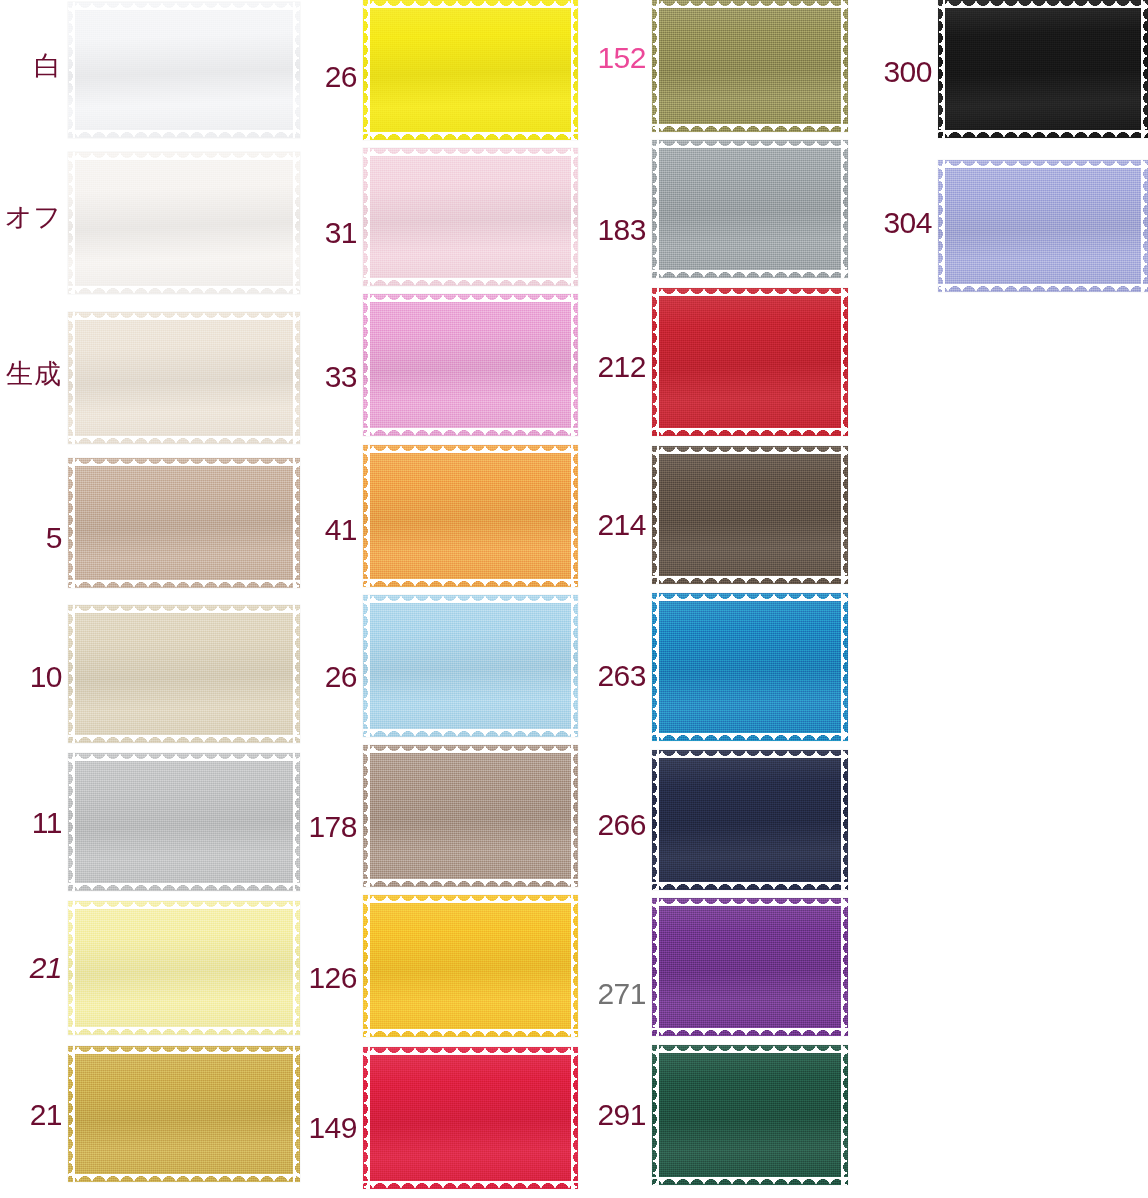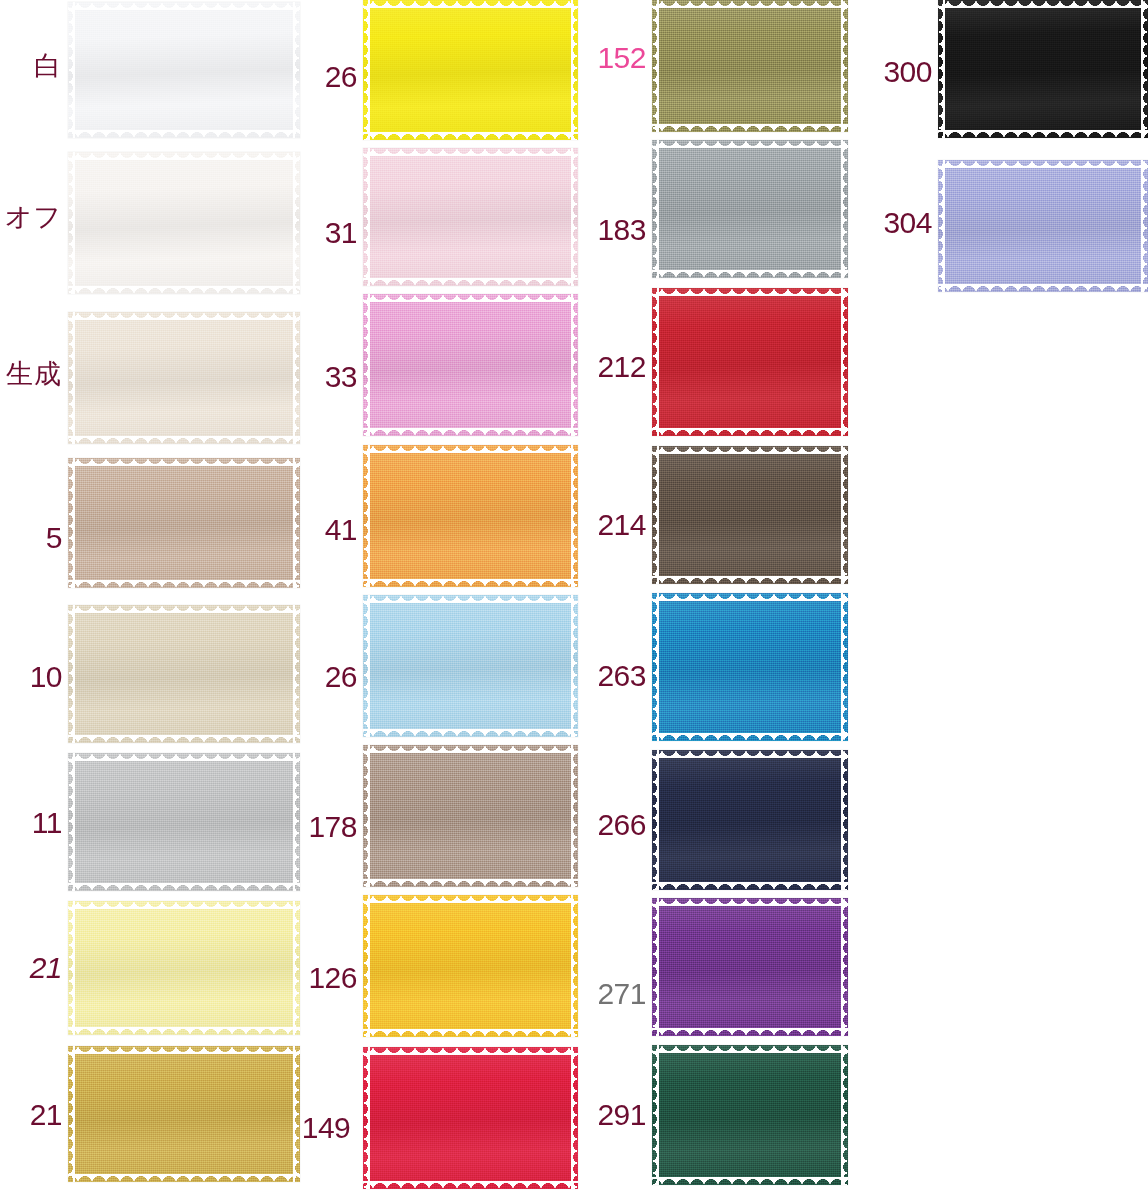--- a/index.html
+++ b/index.html
@@ -288,21 +288,21 @@
       </div>
       <div class="swatch-label" style="top: 963px; color: rgb(107, 13, 48);">126</div>
       <div class="swatch-chip-wrap" style="left: 68px; top: 895px; width: 215px; height: 142px;">
         <div class="swatch-chip" style="background: rgb(245, 191, 43);">
           <div class="edge top"></div>
           <div class="edge bottom"></div>
           <div class="edge left"></div>
           <div class="edge right"></div>
         </div>
       </div>
-      <div class="swatch-label" style="top: 1113px; color: rgb(107, 13, 48); text-align: center;">149</div>
+      <div class="swatch-label" style="top: 1113px; color: rgb(107, 13, 48);">149</div>
       <div class="swatch-chip-wrap" style="left: 68px; top: 1047px; width: 215px; height: 142px;">
         <div class="swatch-chip" style="background: rgb(220, 31, 61);">
           <div class="edge top"></div>
           <div class="edge bottom"></div>
           <div class="edge left"></div>
           <div class="edge right"></div>
         </div>
       </div>
     </div>
     <div class="swatch-column" style="left: 584px; width: 264px;">

